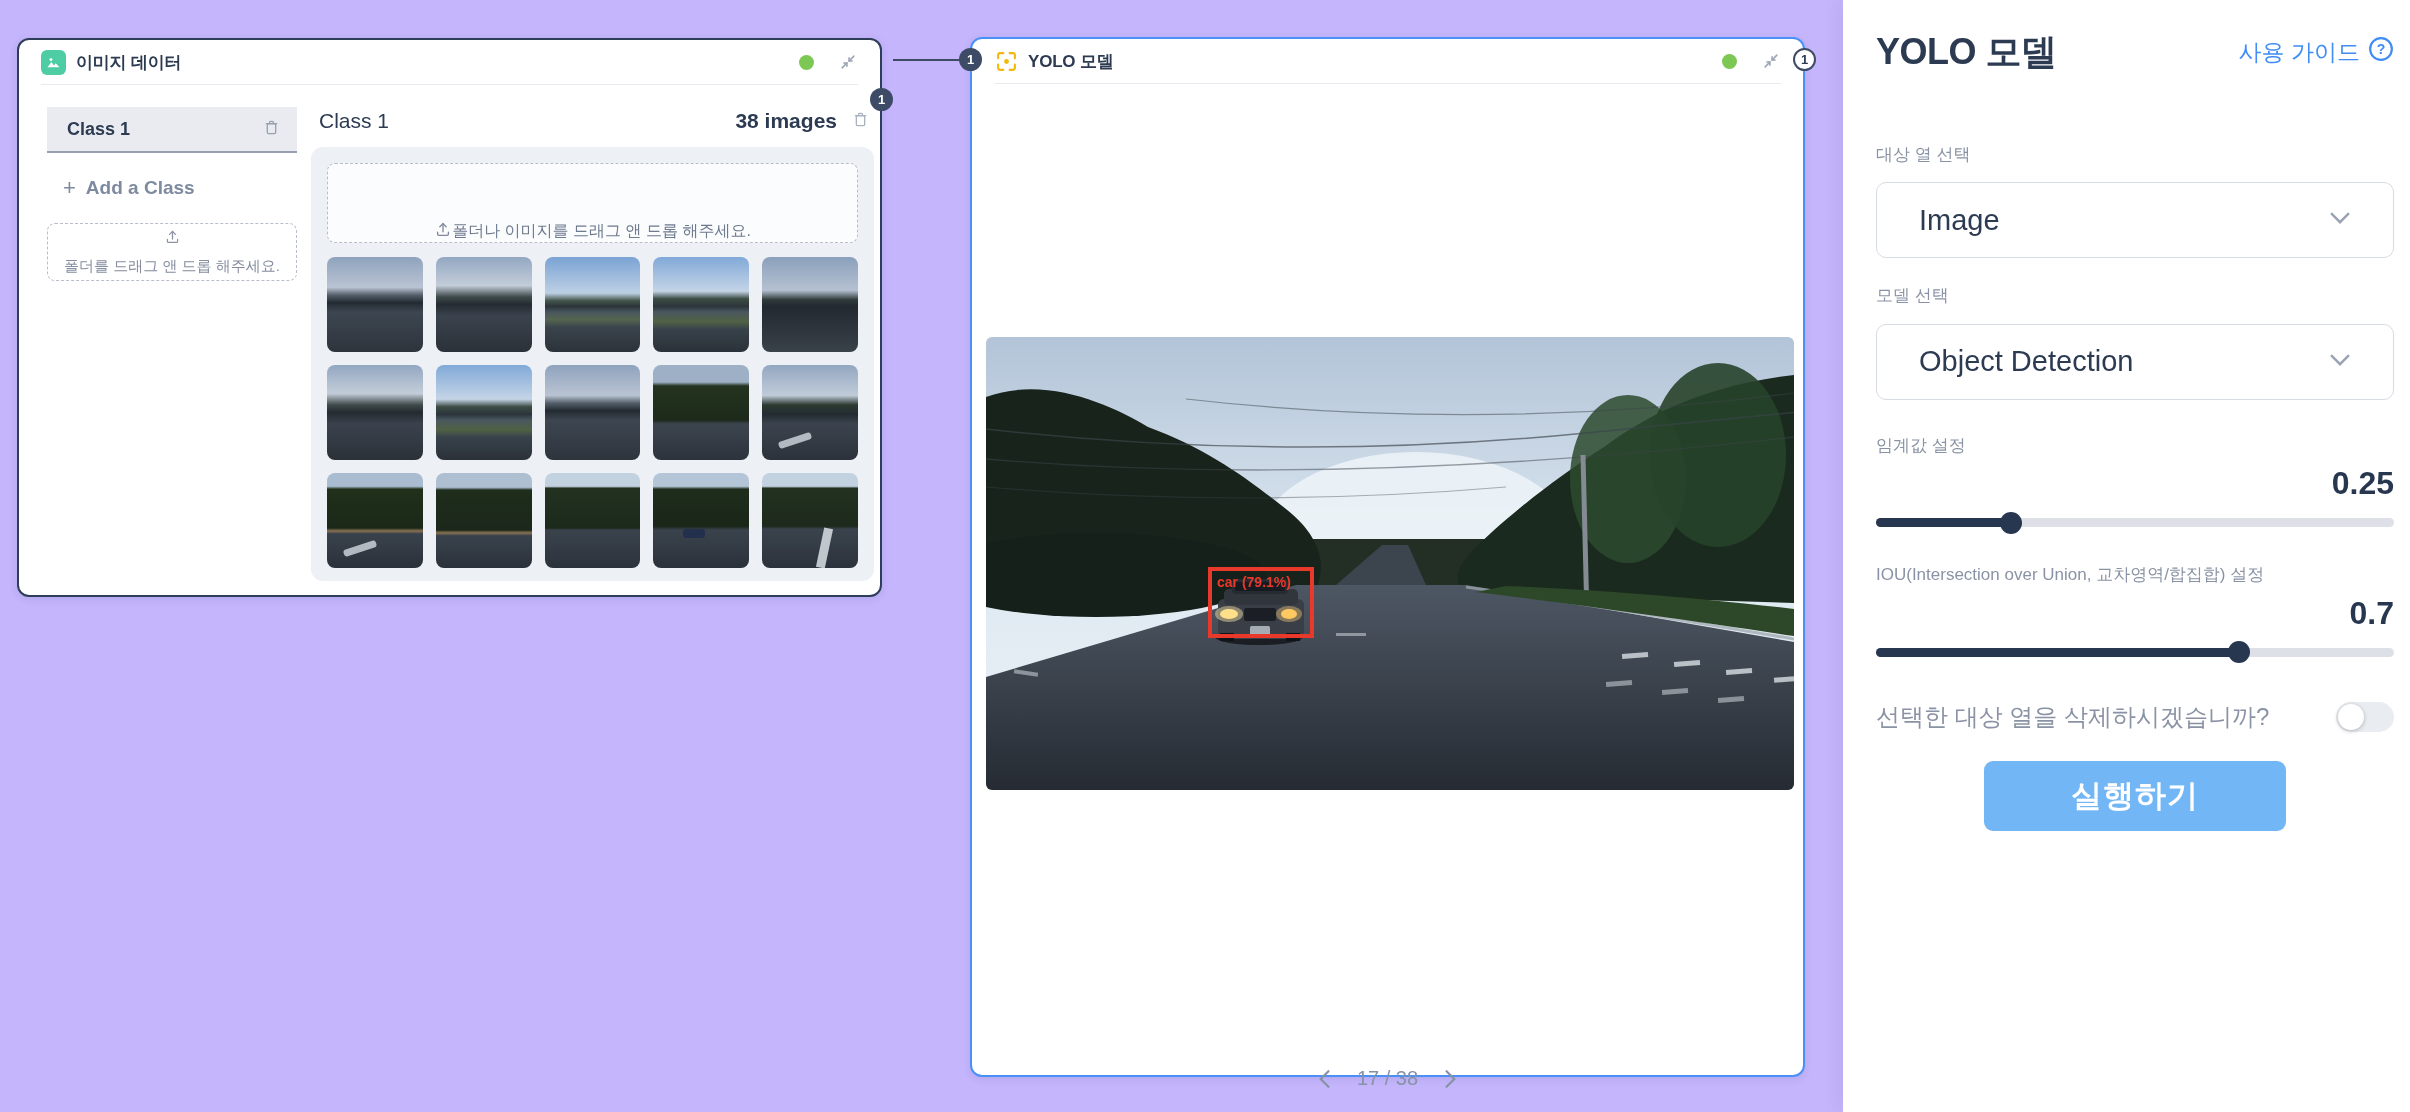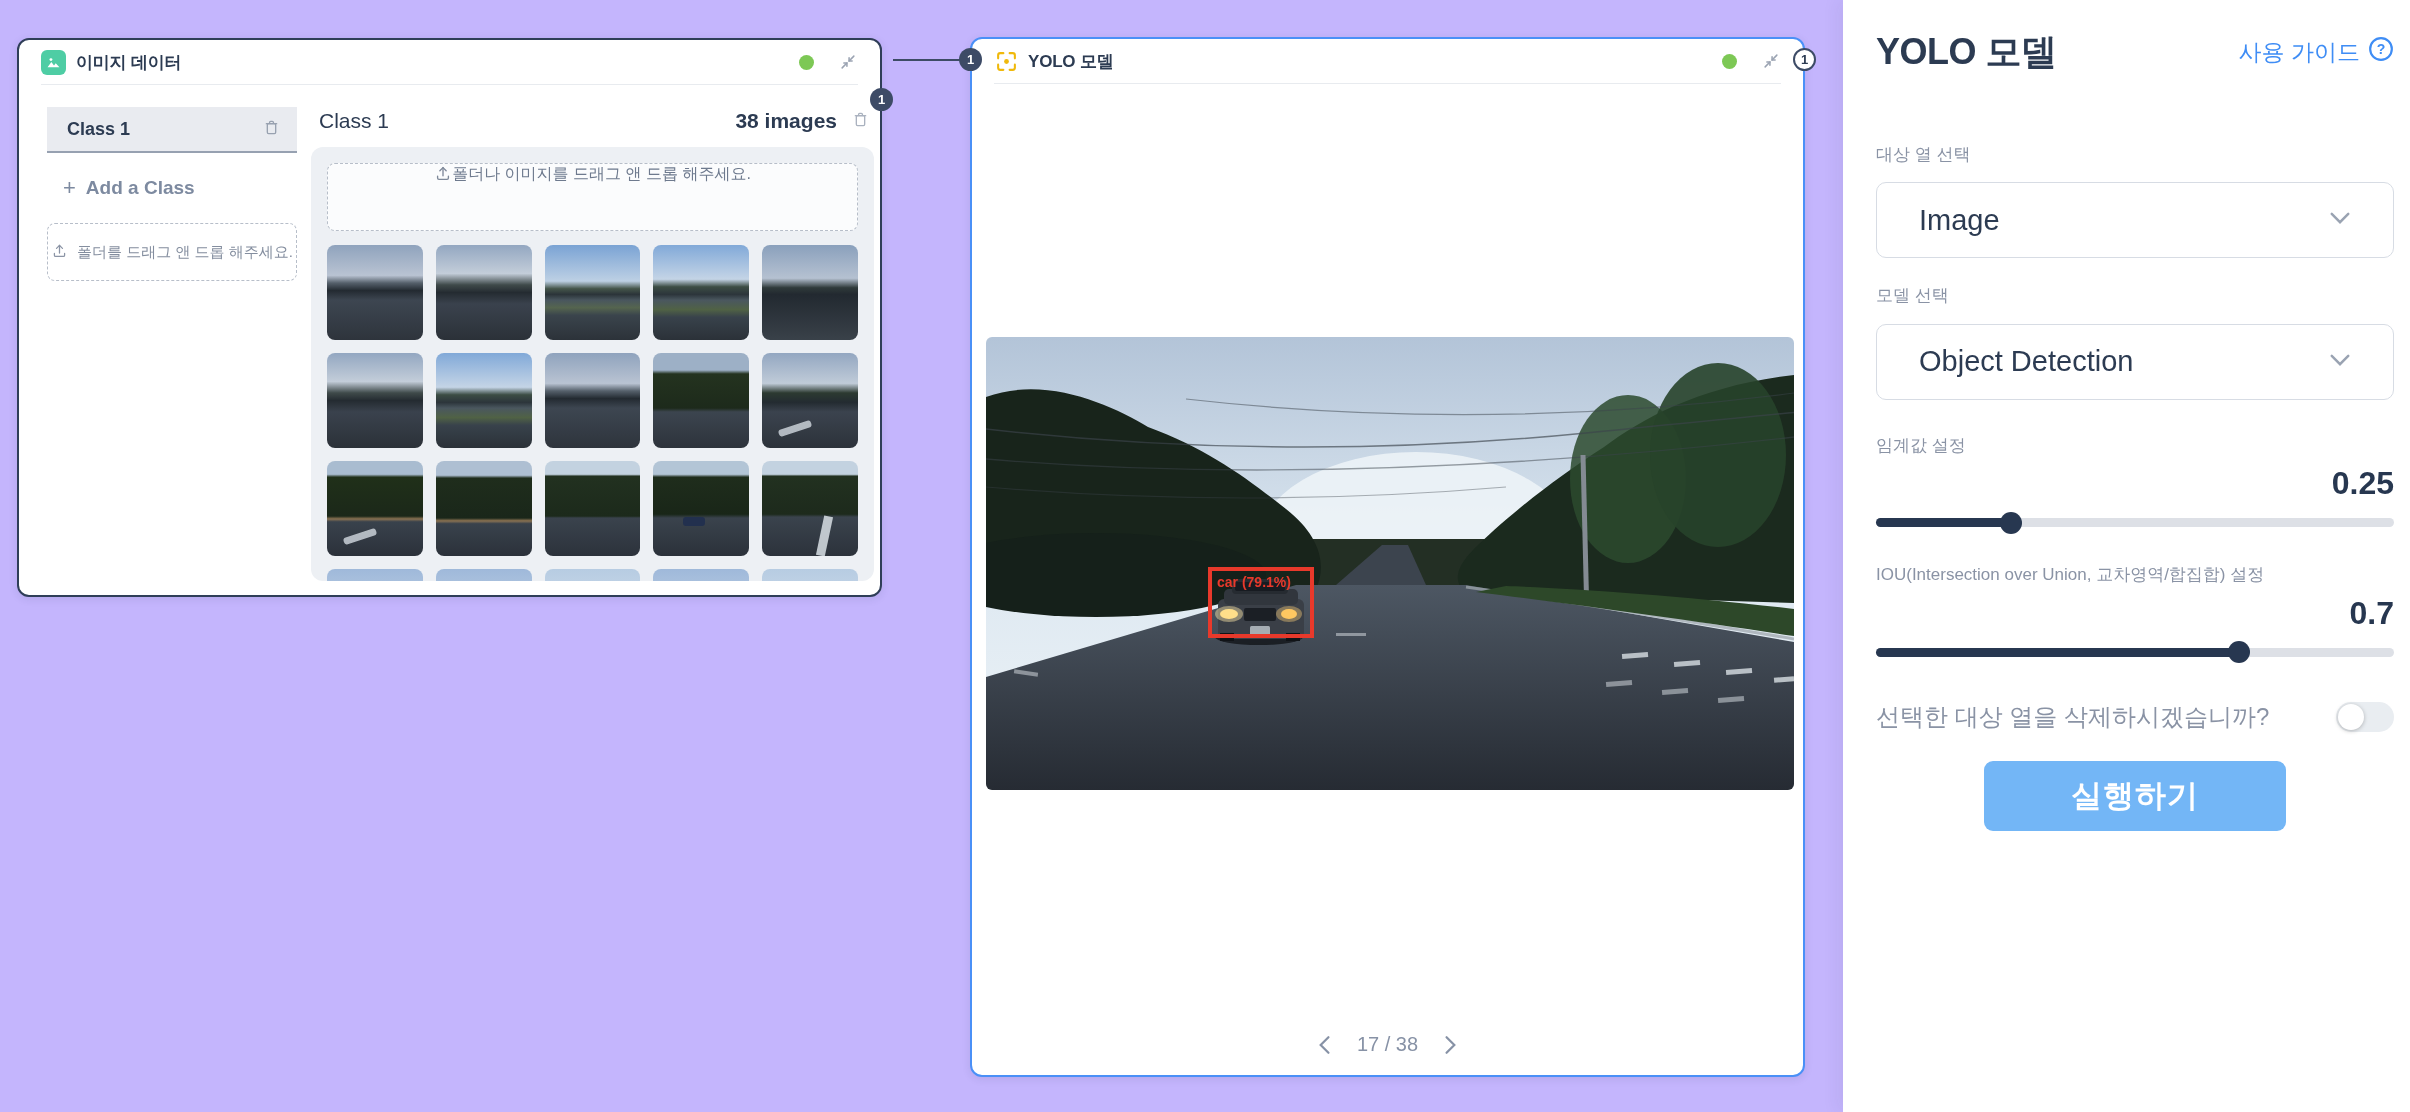--- a/index.html
+++ b/index.html
@@ -25,27 +25,27 @@
   .port.outlined { background:#fff; border:2px solid #3d4b66; color:#2c3b52; }
   .connection-line { position:absolute; left:893px; top:59px; width:68px; height:2px; background:#3d4b66; z-index:4; }
 
   
   .id-body { display:flex; padding:22px 6px 0 28px; gap:14px; }
   .id-sidebar { width:250px; flex:none; }
   .class-row { height:46px; background:#e9ebf0; border-bottom:2px solid #97a1b1; display:flex; align-items:center; padding:0 16px 0 20px; }
   .class-row-label { flex:1; font-size:18px; font-weight:600; color:#2c3b52; }
   .add-class { margin-top:22px; padding-left:16px; display:flex; align-items:center; gap:10px; color:#7d8aa0; font-size:19px; font-weight:600; }
   .add-class .plus { font-size:22px; font-weight:400; }
-  .dropzone-sm { margin-top:22px; height:58px; border:1.5px dashed #b7bec9; border-radius:8px; display:flex; align-items:center; justify-content:center; gap:9px; color:#848e9f; font-size:15px; }
+  .dropzone-sm { margin-top:22px; height:58px; border:1.5px dashed #b7bec9; border-radius:8px; display:flex; align-items:center; justify-content:center; gap:9px; color:#848e9f; font-size:15px;flex-direction:column; }
   .id-main { flex:1; min-width:0; }
   .id-main-head { display:flex; align-items:center; padding:2px 4px 0 8px; }
   .gallery-class-name { flex:1; font-size:21px; color:#2c3b52; }
   .gallery-count { font-size:21px; font-weight:700; color:#2c3b52; margin-right:14px; }
   .grid-wrap { margin-top:14px; background:#edf0f4; border-radius:12px; padding:16px; height:434px; overflow:hidden; }
-  .dropzone-lg { height:68px; background:#fbfcfd; border:1.5px dashed #b7bec9; border-radius:8px; display:flex; align-items:flex-start; justify-content:center; color:#6e7a8e; font-size:16px; }
+  .dropzone-lg { height:80px; background:#fbfcfd; border:1.5px dashed #b7bec9; border-radius:8px; display:flex; align-items:flex-end; justify-content:center; color:#6e7a8e; font-size:16px; }
   .thumb-grid { margin-top:14px; display:grid; grid-template-columns:repeat(5,1fr); gap:13px; }
   .thumb { height:95px; border-radius:8px; position:relative; overflow:hidden; }
   .t-dusk  { background:linear-gradient(180deg,#8fa3bd 0%,#b9c3d2 32%,#55606b 40%,#232a31 48%,#3d4651 58%,#2e343c 100%); }
   .t-dusk2 { background:linear-gradient(180deg,#93a7c1 0%,#c3cdd9 30%,#3f4a4a 42%,#242b31 50%,#3a424d 62%,#2b3138 100%); }
   .t-dusk3 { background:linear-gradient(180deg,#8aa0bc 0%,#b5c1d1 35%,#2f3a3a 45%,#222930 52%,#394149 100%); }
   .t-island  { background:linear-gradient(180deg,#7aa3d4 0%,#bdd0e4 38%,#44554a 46%,#2b3439 52%,#49565e 58%,#55654f 66%,#3a444c 74%,#2c3239 100%); }
   .t-island2 { background:linear-gradient(180deg,#81a9d8 0%,#c4d4e6 36%,#3c4d44 44%,#2c353b 52%,#4a575f 58%,#506245 68%,#38424b 76%,#2b3138 100%); }
   .t-trees  { background:linear-gradient(180deg,#9db0c6 0%,#9db0c6 18%,#24331f 22%,#1d2a1b 58%,#3c454f 62%,#2d333b 100%); }
   .t-trees2 { background:linear-gradient(180deg,#aebfd2 0%,#aebfd2 15%,#1f2d1c 18%,#1a271a 60%,#8a7252 63%,#39424c 66%,#2b313a 100%); }
   .t-trees3 { background:linear-gradient(180deg,#c3d2e0 0%,#c3d2e0 14%,#223120 16%,#1c2a1b 58%,#3a434d 60%,#2c323b 100%); }
@@ -54,21 +54,21 @@
   .t-arrow::after, .t-arrow2::after { content:""; position:absolute; left:16px; bottom:16px; width:34px; height:7px; background:#c9d0d7; border-radius:3px; transform:rotate(-18deg); opacity:.85; }
   .t-car { background:linear-gradient(180deg,#b3c5d6 0%,#b3c5d6 14%,#1f2d1c 17%,#192618 56%,#3a434d 60%,#2b313a 100%); }
   .t-car::after { content:""; position:absolute; left:30px; top:56px; width:22px; height:9px; border-radius:3px; background:#22304e; }
   .t-lane { background:linear-gradient(180deg,#c3d2e0 0%,#c3d2e0 14%,#223120 16%,#1d2a1c 56%,#3a434d 59%,#2c323b 100%); }
   .t-lane::after { content:""; position:absolute; left:58px; bottom:0; width:9px; height:40px; background:#cfd6dc; transform:rotate(12deg); opacity:.9; }
   .t-sky  { background:linear-gradient(180deg,#9fb9da 0%,#c7d6e6 60%,#dfe8f1 100%); }
   .t-sky2 { background:linear-gradient(180deg,#b7cce2 0%,#e2ebf3 100%); }
 
   
   .detection-frame { position:absolute; left:14px; top:298px; width:808px; height:453px; border-radius:6px; overflow:hidden; }
-  .pagination { position:absolute; left:0; right:0; top:994px; display:flex; align-items:center; justify-content:center; gap:22px; }
+  .pagination { position:absolute; left:0; right:0; top:1028px; display:flex; align-items:center; justify-content:center; gap:22px; }
   .page-text { font-size:20px; color:#8792a6; }
   .page-btn { width:22px; height:22px; display:flex; align-items:center; justify-content:center; }
 
   
   .panel { position:absolute; left:1843px; top:0; width:567px; height:1112px; background:#fff; box-shadow:-6px 0 16px rgba(30,40,60,.06); padding:28px 16px 0 33px; }
   .panel-head { display:flex; align-items:flex-start; justify-content:space-between; }
   .panel-title { font-size:36px; font-weight:700; color:#2c3b52; letter-spacing:-0.5px; }
   .guide-link { display:flex; align-items:center; gap:8px; margin-top:8px; color:#3f8df5; font-size:23px; }
   .field-label { font-size:17px; color:#8a93a5; line-height:1.38; }
   .lbl-target { margin-top:66px; }

